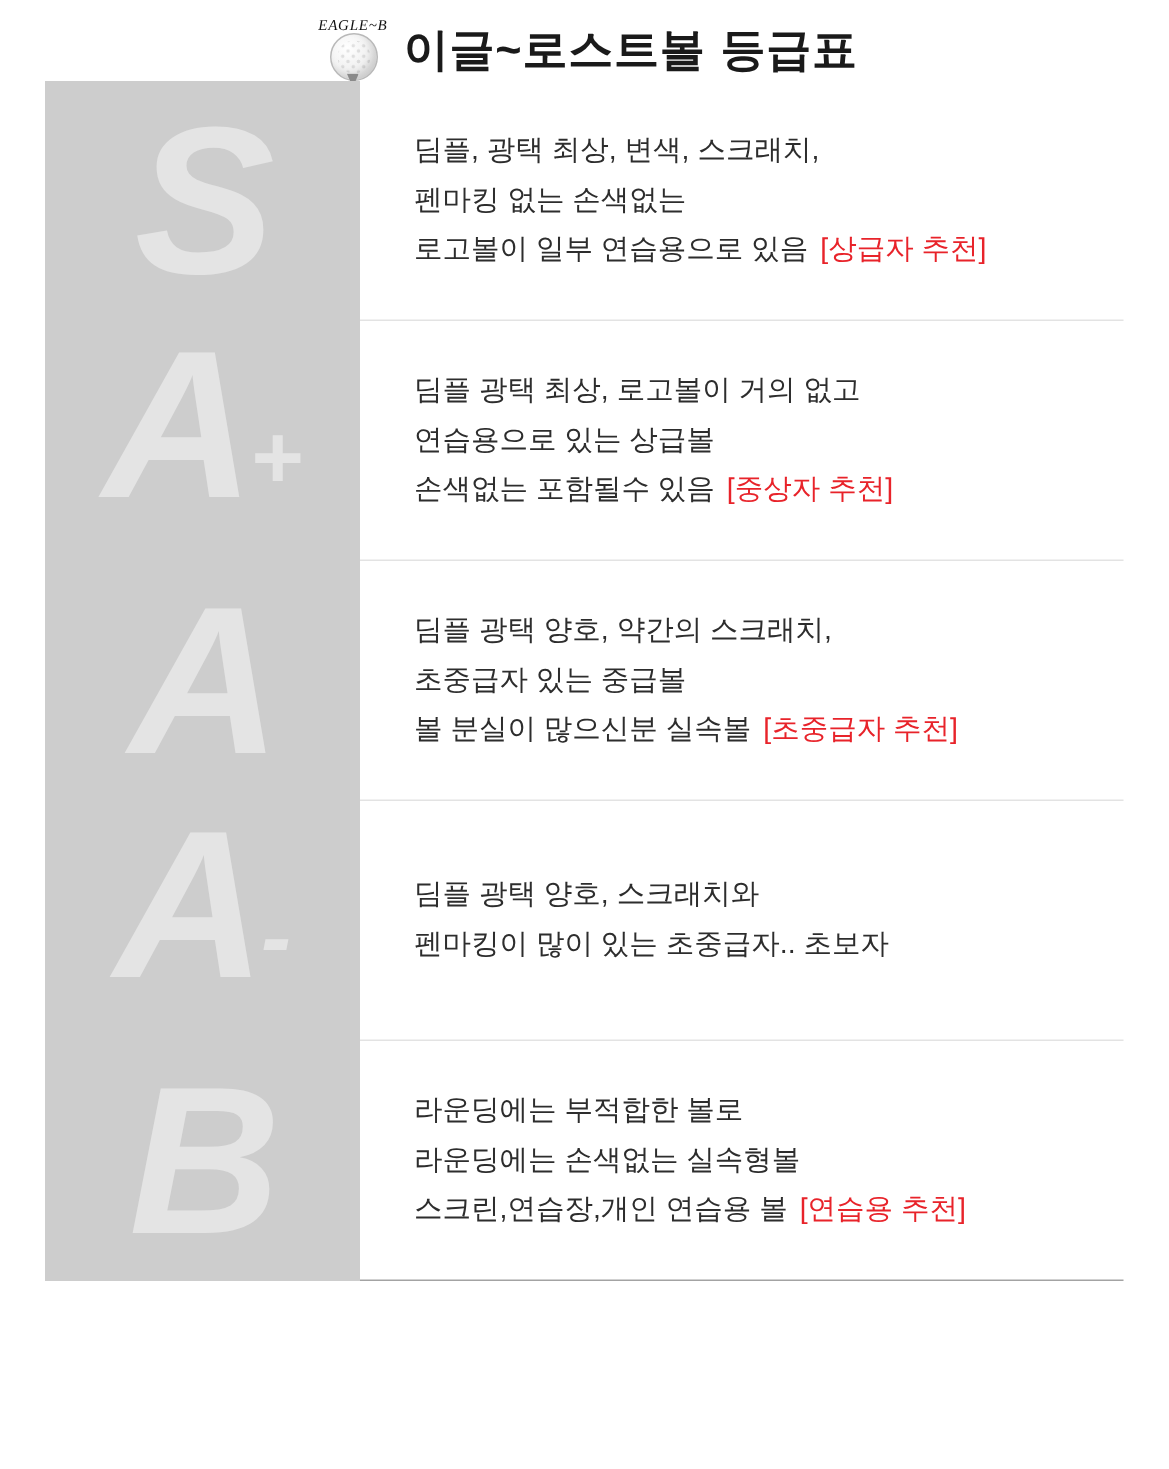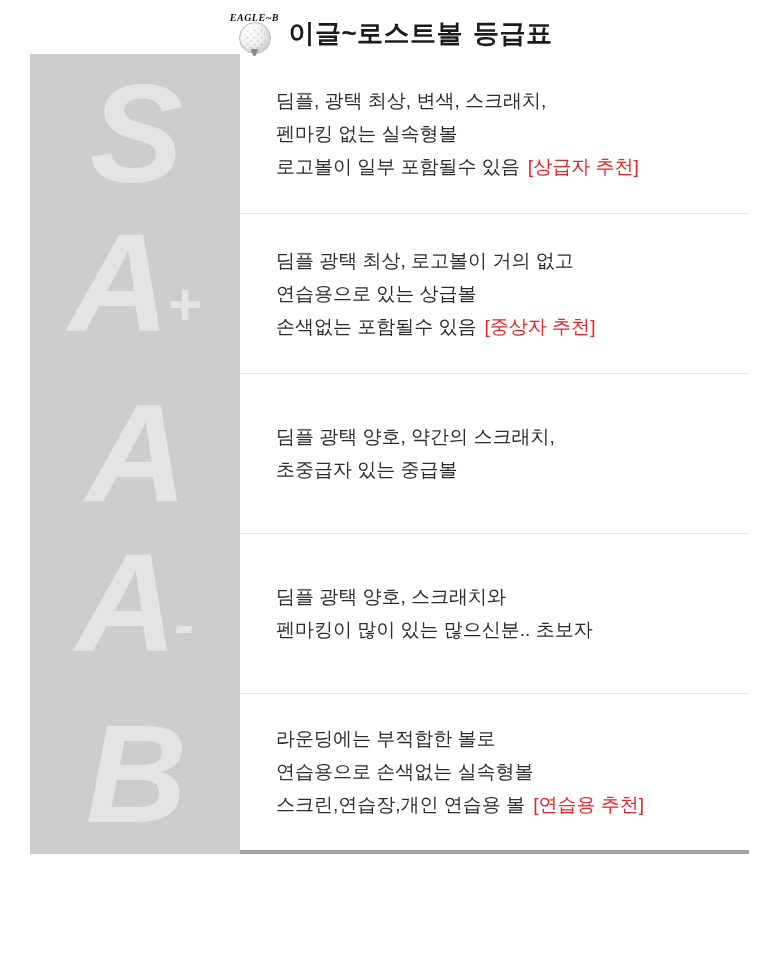--- a/index.html
+++ b/index.html
@@ -38,21 +38,21 @@
     flex: 0 0 auto;
   }
   .logo-text {
     position: absolute;
     top: 2px;
     left: 0;
     width: 56px;
     text-align: center;
     font-family: "Liberation Serif", serif;
     font-size: 10px;
-    font-weight: bold;
+    font-weight: normal;
     font-style: italic;
     letter-spacing: 0.5px;
     color: #111111;
   }
   .logo-ball {
     position: absolute;
     top: 12px;
     left: 13px;
     width: 30px;
     height: 30px;
@@ -76,21 +76,21 @@
   .logo-tee {
     position: absolute;
     top: 39px;
     left: 24px;
     width: 8px;
     height: 7px;
     background: #8a8a8a;
     clip-path: polygon(0 0, 100% 0, 62% 100%, 38% 100%);
   }
   .title {
-    font-size: 26px;
+    font-size: 30px;
     font-weight: bold;
     letter-spacing: 0.5px;
     color: #1a1a1a;
     white-space: nowrap;
   }
   .title .title-gap {
     display: inline-block;
     width: 10px;
   }
 
@@ -100,21 +100,21 @@
     box-sizing: border-box;
   }
   .row {
     display: flex;
     align-items: stretch;
     height: 160px;
     border-bottom: 1px solid #e3e3e3;
     box-sizing: border-box;
   }
   .row:last-child {
-    border-bottom: 4px solid #a3a3a3;
+    border-bottom: 1px solid #a3a3a3;
   }
   .grade-box {
     position: relative;
     width: 210px;
     height: 160px;
     flex: 0 0 auto;
     background: #cdcdcd;
     overflow: hidden;
   }
   .grade-letter {
@@ -179,23 +179,23 @@
   </div>
 
   <div class="rows">
 
     <div class="row">
       <div class="grade-box">
         <div class="grade-letter"><span>S</span></div>
       </div>
       <div class="desc">
         <div class="desc-line">딤플, 광택 최상, 변색, 스크래치,</div>
-        <div class="desc-line">펜마킹 없는 실속형볼</div>
-        <div class="desc-line">
-          <span>로고볼이 일부 포함될수 있음</span><span class="rec-wrap rec">상급자 추천</span>
+        <div class="desc-line">펜마킹 없는 손색없는</div>
+        <div class="desc-line">
+          <span>로고볼이 일부 연습용으로 있음</span><span class="rec-wrap rec">상급자 추천</span>
         </div>
       </div>
     </div>
 
     <div class="row">
       <div class="grade-box">
         <div class="grade-letter"><span>A</span><span class="sup">+</span></div>
       </div>
       <div class="desc">
         <div class="desc-line">딤플 광택 최상, 로고볼이  거의 없고</div>
@@ -206,40 +206,43 @@
       </div>
     </div>
 
     <div class="row">
       <div class="grade-box">
         <div class="grade-letter"><span>A</span></div>
       </div>
       <div class="desc">
         <div class="desc-line">딤플 광택 양호, 약간의 스크래치,</div>
         <div class="desc-line">초중급자 있는 중급볼</div>
+        <div class="desc-line">
+          <span>볼 분실이 많으신분 실속볼</span><span class="rec-wrap rec">초중급자 추천</span>
+        </div>
       </div>
     </div>
 
     <div class="row">
       <div class="grade-box">
         <div class="grade-letter"><span>A</span><span class="sup">-</span></div>
       </div>
       <div class="desc">
         <div class="desc-line">딤플 광택 양호, 스크래치와</div>
-        <div class="desc-line">펜마킹이 많이 있는 많으신분.. 초보자</div>
+        <div class="desc-line">펜마킹이 많이 있는 초중급자.. 초보자</div>
       </div>
     </div>
 
     <div class="row">
       <div class="grade-box">
         <div class="grade-letter"><span>B</span></div>
       </div>
       <div class="desc">
         <div class="desc-line">라운딩에는 부적합한 볼로</div>
-        <div class="desc-line">연습용으로 손색없는 실속형볼</div>
+        <div class="desc-line">라운딩에는 손색없는 실속형볼</div>
         <div class="desc-line">
           <span>스크린,연습장,개인 연습용 볼</span><span class="rec-wrap rec">연습용 추천</span>
         </div>
       </div>
     </div>
 
   </div>
 </div>
 
 </body></html>

